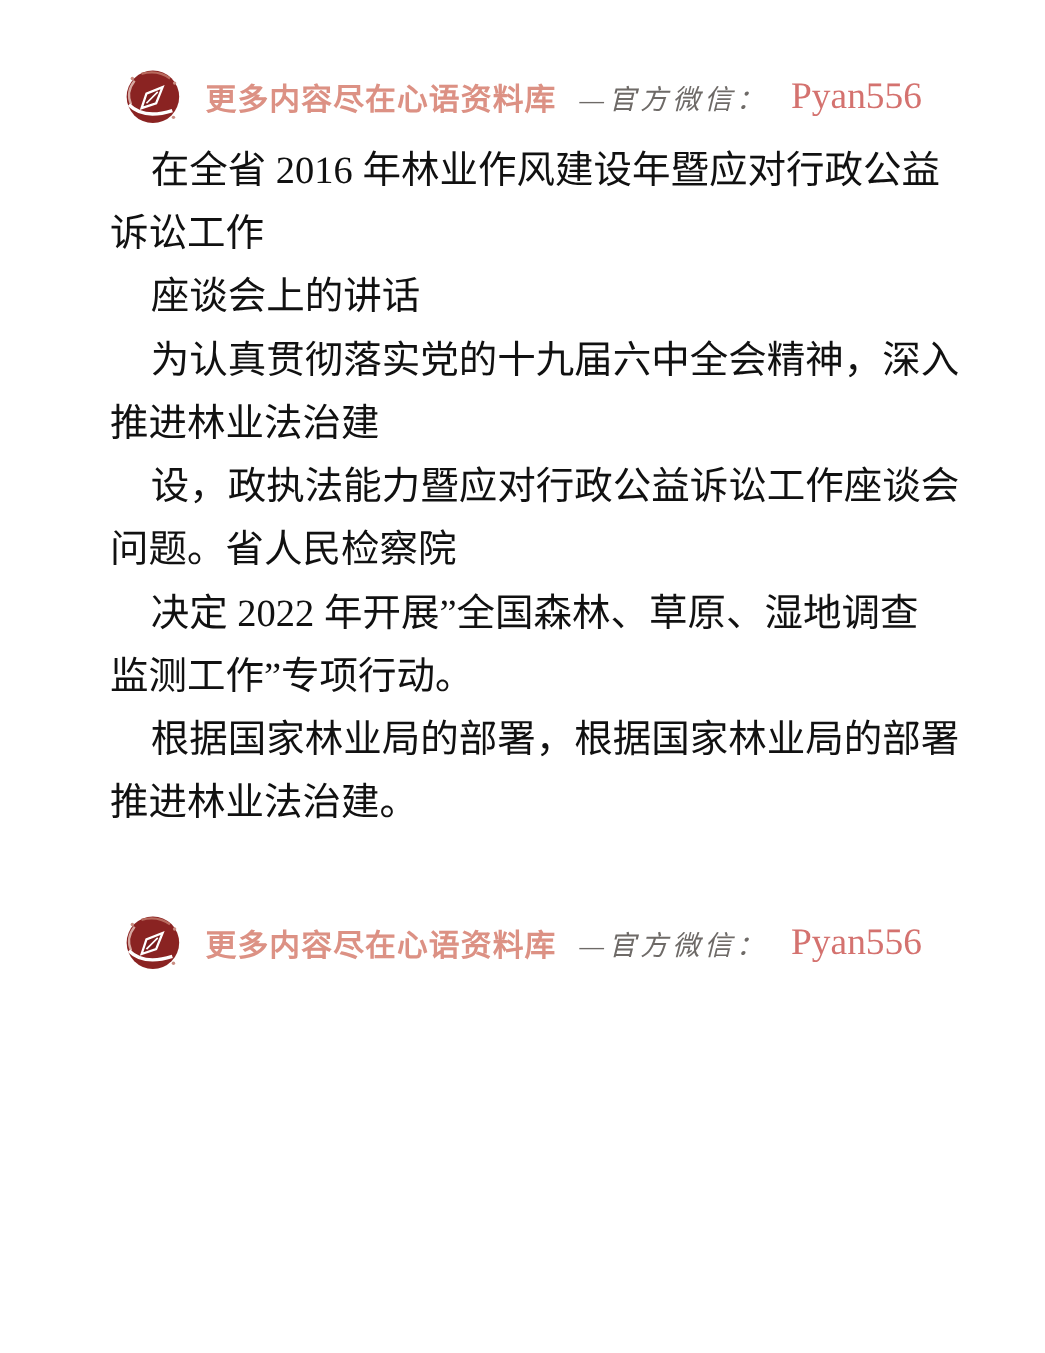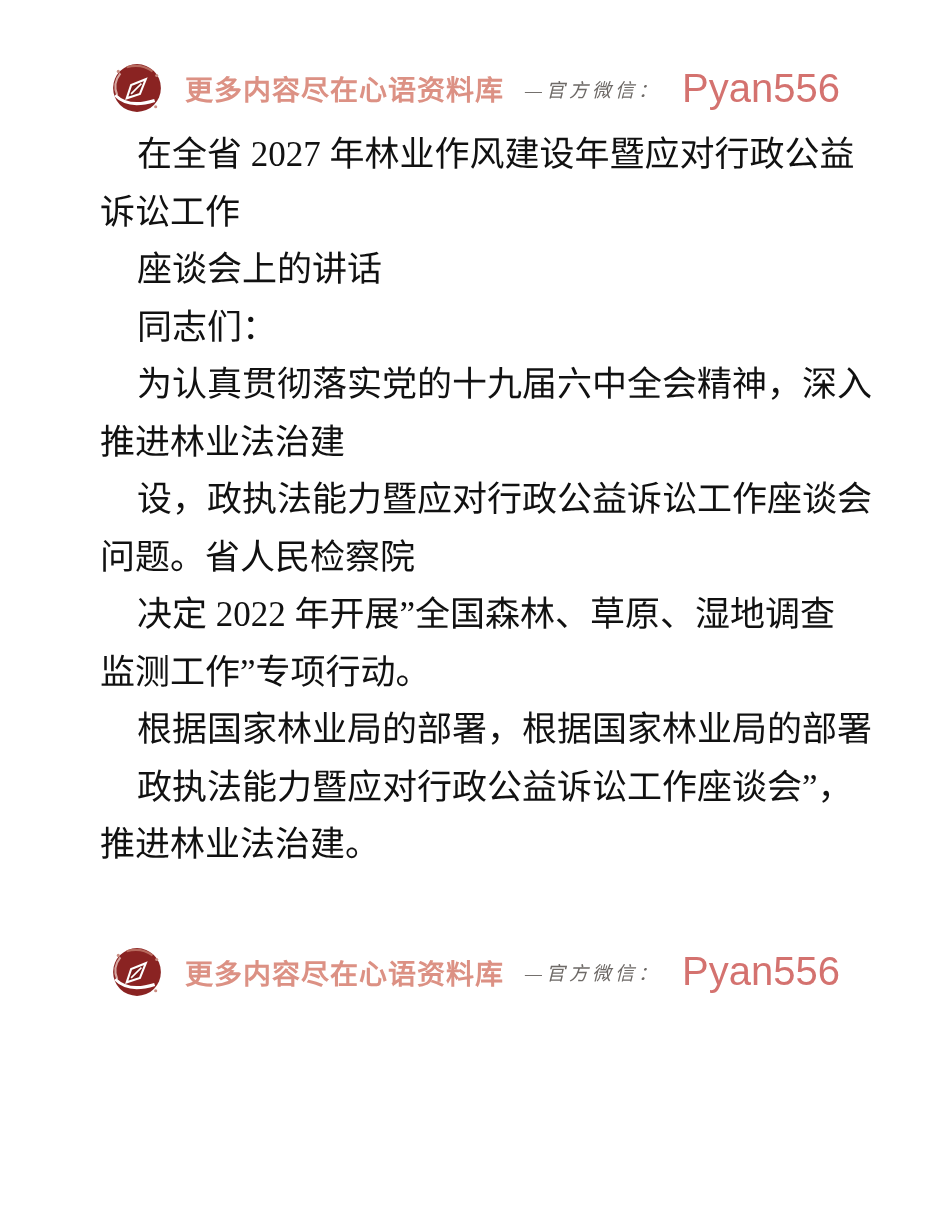--- a/index.html
+++ b/index.html
@@ -29,29 +29,29 @@
   .logo { width: 54px; height: 54px; flex: 0 0 auto; }
   .logo svg { width: 54px; height: 54px; display: block; }
   .brand {
     font-size: 28px;
     font-weight: bold;
     letter-spacing: 1px;
     color: var(--brand-color, #dc9184);
     white-space: nowrap;
   }
   .wlabel {
-    font-size: 19px;
+    font-size: 25px;
     font-style: italic;
     letter-spacing: 4px;
     color: var(--wlabel-color, #6e6a67);
     white-space: nowrap;
   }
   .wid {
-    font-family: Liberation Sans, sans-serif;
-    font-size: 40px;
+    font-family: Liberation Serif, serif;
+    font-size: 34px;
     color: var(--wid-color, #d4726f);
     white-space: nowrap;
   }
   
   .doc {
     padding: 10px 90px 0 100px;
     font-size: 35px;
     color: var(--text-color, #111111);
   }
   .doc .line {
@@ -81,32 +81,30 @@
         <circle cx="45" cy="14" r="1.5" fill="#c98d82"></circle>
         <circle cx="44" cy="44" r="1.5" fill="#c98d82"></circle>
       </svg>
     </span>
     <span class="brand">更多内容尽在心语资料库</span>
     <span class="wlabel">—官方微信：</span>
     <span class="wid">Pyan556</span>
   </div>
 
   <div class="doc">
-    <div class="line indent">在全省 2027 年林业作风建设年暨应对行政公益</div>
+    <div class="line indent">在全省 2016 年林业作风建设年暨应对行政公益</div>
     <div class="line">诉讼工作</div>
     <div class="line indent">座谈会上的讲话</div>
-    <div class="line indent">同志们：</div>
     <div class="line indent">为认真贯彻落实党的十九届六中全会精神，深入</div>
     <div class="line">推进林业法治建</div>
     <div class="line indent">设，政执法能力暨应对行政公益诉讼工作座谈会</div>
     <div class="line">问题。省人民检察院</div>
     <div class="line indent">决定 2022 年开展”全国森林、草原、湿地调查</div>
     <div class="line">监测工作”专项行动。</div>
     <div class="line indent">根据国家林业局的部署，根据国家林业局的部署</div>
-    <div class="line indent">政执法能力暨应对行政公益诉讼工作座谈会”，</div>
     <div class="line">推进林业法治建。</div>
   </div>
 
   <div class="watermark footer">
     <span class="logo">
       <svg viewBox="0 0 52 52" aria-hidden="true">
         <circle cx="26" cy="26" r="23" fill="#8a2322"></circle>
         <path d="M10 12 Q 2 22 7 33" stroke="#e8c8c0" stroke-width="2" fill="none" opacity="0.8"></path>
         <path d="M5 33 Q 18 46 43 38" stroke="#ffffff" stroke-width="3" fill="none"></path>
         <path d="M16 6 Q 30 2 41 10" stroke="#b86a5e" stroke-width="2" fill="none"></path>

